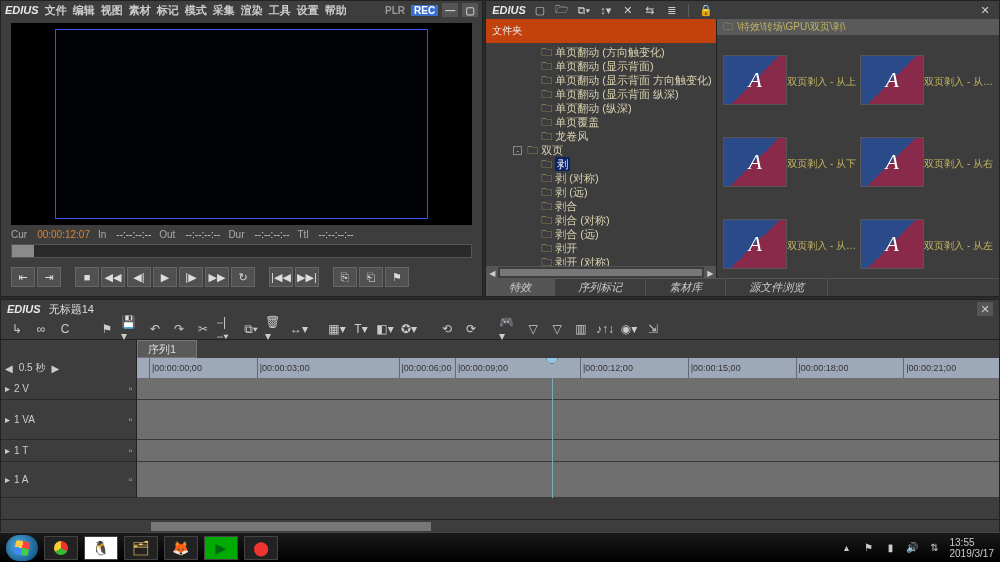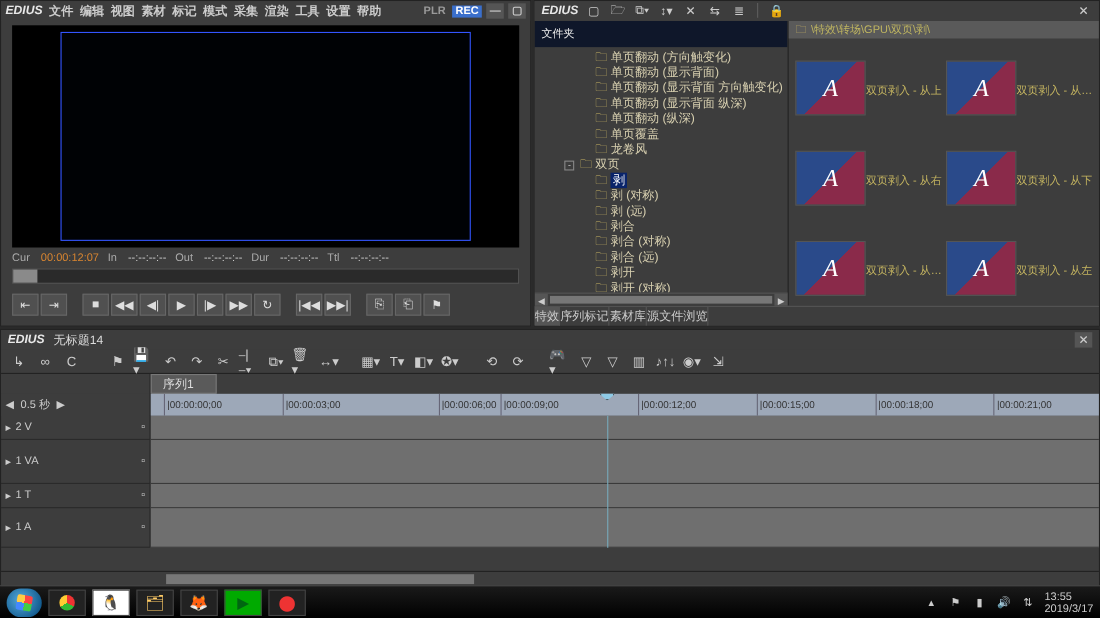--- a/index.html
+++ b/index.html
@@ -32,33 +32,33 @@
   .t-btn { width: 24px; height: 20px; background: #505050; border: 1px solid #666; display: flex; align-items: center; justify-content: center; color: #ddd; font-size: 11px; cursor: pointer; }
   .t-btngrp { display: flex; gap: 2px; }
   .t-sep { width: 6px; }
 
   .browser-area { flex: 1; display: flex; background: #3d3d3d; border: 1px solid #222; margin-left: 2px; flex-direction: column; }
   .browser-header { height: 18px; display: flex; align-items: center; padding: 0 6px; gap: 6px; background: #3d3d3d; }
   .browser-header .edius-lbl { color: #e8e8e8; font-weight: bold; font-style: italic; }
   .browser-header .icon-btn { width: 16px; height: 14px; color: #ccc; display: flex; align-items: center; justify-content: center; font-size: 11px; cursor: pointer; }
   .browser-body { display: flex; flex: 1; overflow: hidden; }
   .folders { width: 230px; display: flex; flex-direction: column; }
-  .folders-title { height: 16px; background: #0f172a; color: #eee; font-size: 10px; padding: 12px 6px; display: flex; align-items: center; }
+  .folders-title { height: 16px; background: #c2410c; color: #eee; font-size: 10px; padding: 12px 6px; display: flex; align-items: center; }
   .tree { flex: 1; background: #3d3d3d; overflow: hidden; padding: 2px 4px; font-size: 11px; line-height: 14px; color: #d0c880; }
   .tree-item { display: flex; align-items: center; gap: 3px; white-space: nowrap; }
   .tree-ind { display: inline-block; }
   .tree-exp { width: 9px; height: 9px; border: 1px solid #888; color: #ccc; font-size: 8px; line-height: 7px; text-align: center; margin-right: 2px; cursor: pointer; }
   .tree-icon { color: #c5b063; }
   .tree-text { color: #d8d0b0; cursor: default; }
   .tree-text.sel { background: #0a246a; color: #fff; padding: 0 2px; }
   .scroll-h { height: 12px; background: #3d3d3d; border-top: 1px solid #555; position: relative; }
   .scroll-h::after { content:""; position:absolute; left: 14px; right: 14px; top: 2px; bottom: 2px; background: #777; }
   .scroll-h .arr { position: absolute; width: 12px; height: 12px; top: 0; background: #555; color: #ccc; display: flex; align-items: center; justify-content: center; font-size: 8px; cursor: pointer; }
   .tabs-row { height: 18px; background: #3d3d3d; border-top: 1px solid #555; display: flex; align-items: stretch; font-size: 11px; }
-  .tab { padding: 2px 0; color: #ccc; border-right: 1px solid #555; cursor: pointer; display: flex; align-items: center; }
+  .tab { padding: 2px 23px; color: #ccc; border-right: 1px solid #555; cursor: pointer; display: flex; align-items: center; font-style: italic; }
   .tab.active { background: #555; }
 
   .effects { flex: 1; display: flex; flex-direction: column; background: #3d3d3d; border-left: 1px solid #222; }
   .effects-path { height: 16px; background: #5a5a5a; color: #bfb560; font-size: 10px; padding: 0 6px; display: flex; align-items: center; }
   .effects-path .folder-ico { color: #c5b063; margin-right: 4px; }
   .effects-grid { flex: 1; display: grid; grid-template-columns: 1fr 1fr; grid-auto-rows: 78px; padding: 6px; gap: 4px; overflow: hidden; align-content: start; }
   .effect-cell { display: flex; flex-direction: row; align-items: center; justify-content: flex-start; cursor: pointer; }
   .effect-thumb { width: 64px; height: 50px; background: linear-gradient(135deg, #2a4a8a 50%, #8a2a4a 50%); position: relative; border: 1px solid #555; }
   .effect-thumb::after { content:"A"; position: absolute; inset: 0; display: flex; align-items: center; justify-content: center; color: #fff; font-size: 22px; font-style: italic; font-family: serif; }
   .effect-label { font-size: 10px; color: #c5b560; margin-top: 3px; text-align: center; white-space: nowrap; }
@@ -311,25 +311,25 @@
             <div class="effect-cell">
               <div class="effect-thumb"></div>
               <div class="effect-label">双页剥入 - 从上</div>
             </div>
             <div class="effect-cell">
               <div class="effect-thumb"></div>
               <div class="effect-label">双页剥入 - 从…</div>
             </div>
             <div class="effect-cell">
               <div class="effect-thumb"></div>
+              <div class="effect-label">双页剥入 - 从下</div>
+            </div>
+            <div class="effect-cell">
+              <div class="effect-thumb"></div>
               <div class="effect-label">双页剥入 - 从右</div>
-            </div>
-            <div class="effect-cell">
-              <div class="effect-thumb"></div>
-              <div class="effect-label">双页剥入 - 从下</div>
             </div>
             <div class="effect-cell">
               <div class="effect-thumb"></div>
               <div class="effect-label">双页剥入 - 从…</div>
             </div>
             <div class="effect-cell">
               <div class="effect-thumb"></div>
               <div class="effect-label">双页剥入 - 从左</div>
             </div>
           </div>

